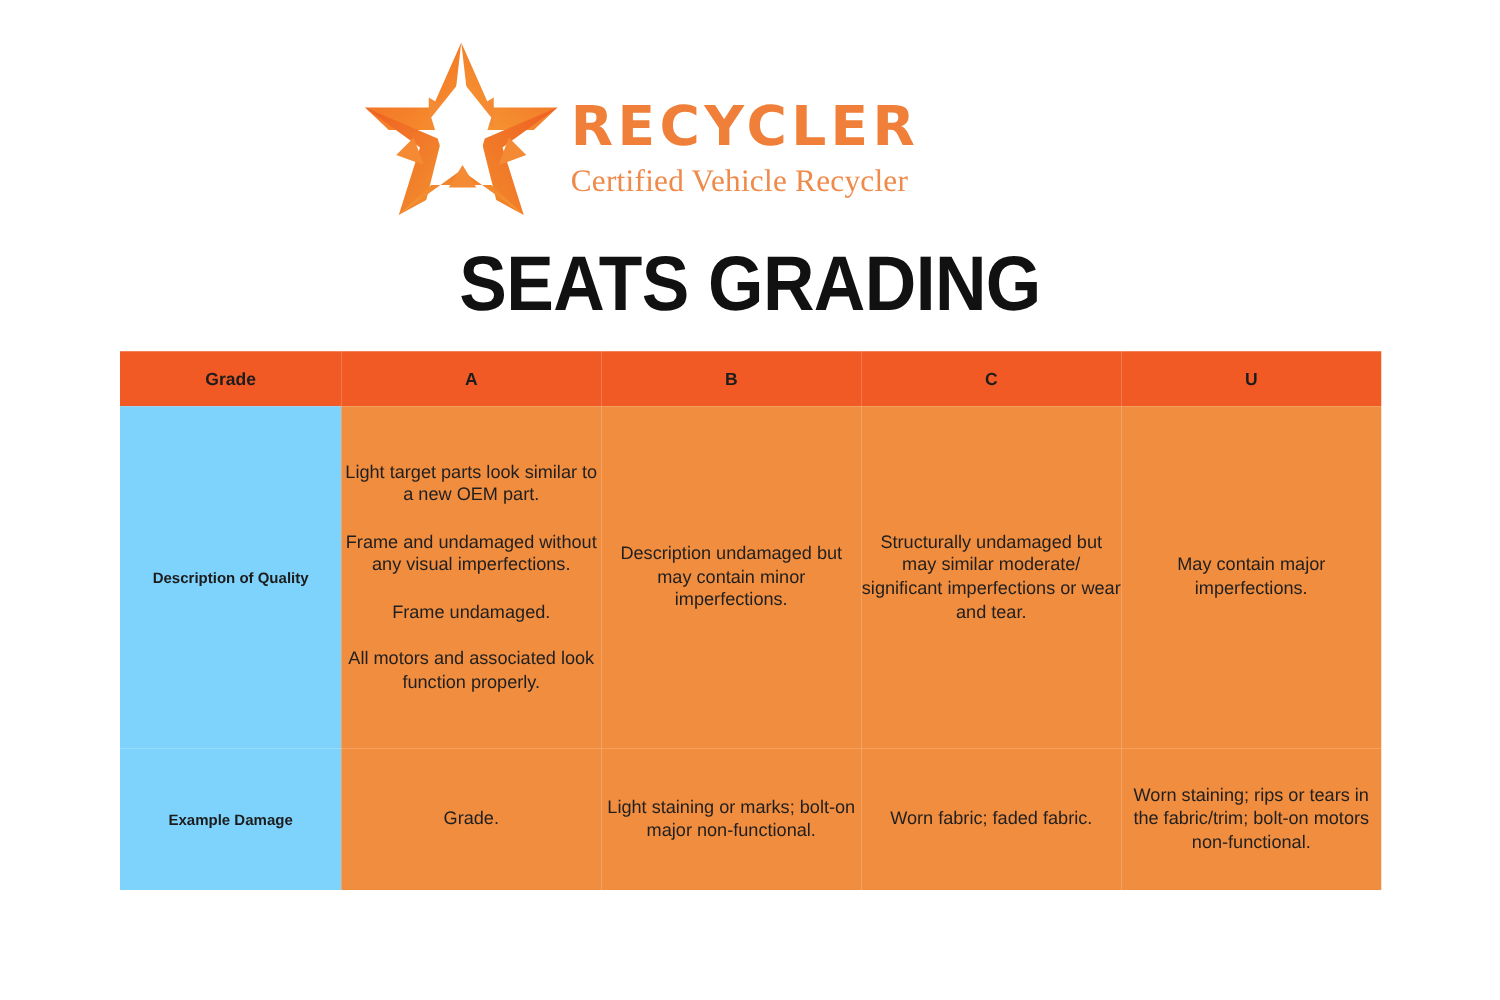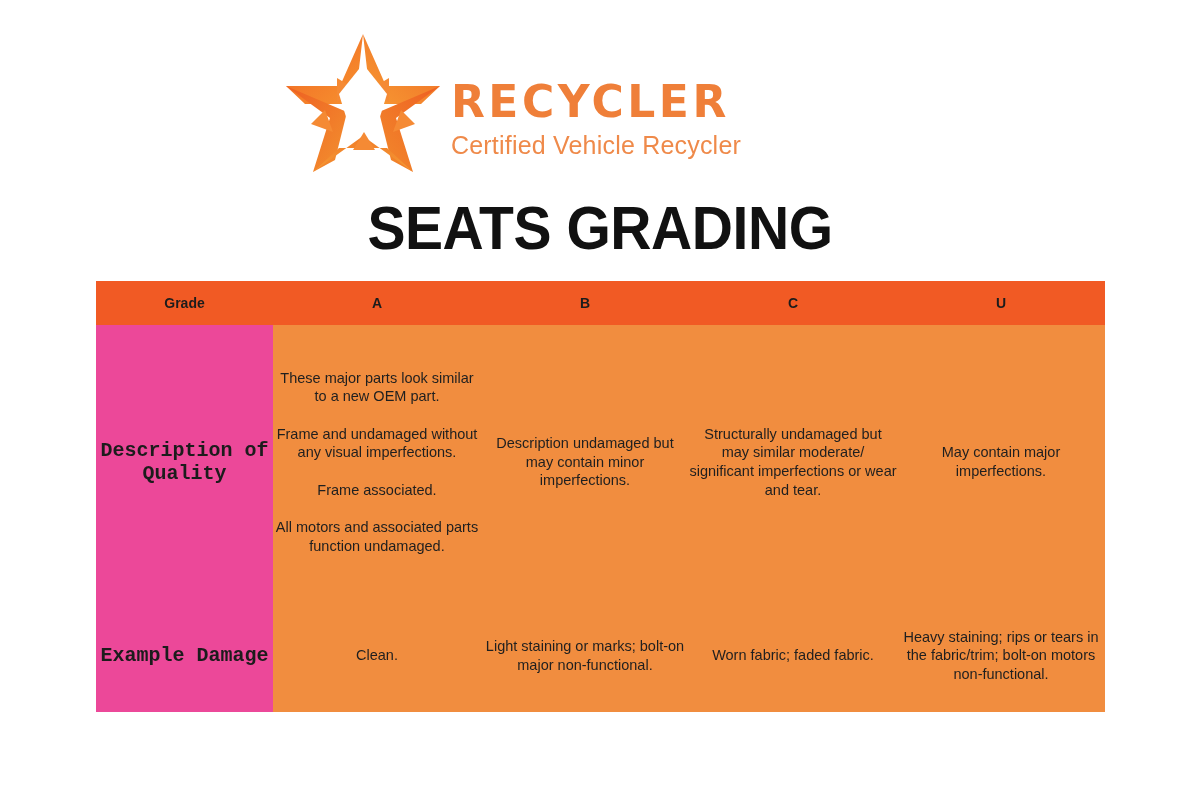--- a/index.html
+++ b/index.html
@@ -44,21 +44,21 @@
   }
   .logo-title {
     font-family: "DejaVu Sans", sans-serif;
     font-size: 44px;
     font-weight: bold;
     letter-spacing: 3.5px;
     color: #ef7f39;
     line-height: 1;
   }
   .logo-sub {
-    font-family: Liberation Sans, sans-serif;
+    font-family: Liberation Serif, serif;
     font-size: 25px;
     font-weight: normal;
     color: #ef8a4a;
     line-height: 1.25;
     margin-top: 6px;
     letter-spacing: 0.2px;
   }
 
   
   .page-title {
@@ -101,29 +101,28 @@
     text-align: center;
     font-size: 14px;
     font-weight: bold;
     color: #1c1c1c;
     border-right: 3px solid #ffffff;
   }
   .hdr.last { border-right: 0; }
 
   
   .lbl {
-    background: #ec4899;
-    text-align: center;
-    font-size: 20px;
+    background: #7dd3fc;
+    text-align: center;
+    font-size: 12px;
     font-weight: bold;
     color: #1c1c1c;
     border-top: 3px solid #ffffff;
     border-right: 3px solid #ffffff;
     padding: 6px 8px;
-    font-family: Liberation Mono, monospace;
   }
 
   
   .cell {
     background: #f18d3f;
     text-align: center;
     font-size: 14.5px;
     color: #1f1f1f;
     line-height: 1.28;
     border-top: 3px solid #ffffff;
@@ -215,46 +214,46 @@
         <th class="hdr">A</th>
         <th class="hdr">B</th>
         <th class="hdr">C</th>
         <th class="hdr last">U</th>
       </tr>
     </thead>
     <tbody>
       <tr class="row-desc">
         <td class="lbl">Description of Quality</td>
         <td class="cell">
-          <p class="para ctext">These major parts look similar to a new OEM part.</p>
+          <p class="para ctext">Light target parts look similar to a new OEM part.</p>
           <p class="para ctext">Frame and undamaged without any visual imperfections.</p>
-          <p class="para ctext">Frame associated.</p>
-          <p class="para ctext">All motors and associated parts function undamaged.</p>
+          <p class="para ctext">Frame undamaged.</p>
+          <p class="para ctext">All motors and associated look function properly.</p>
         </td>
         <td class="cell">
           <p class="para ctext">Description undamaged but may contain minor imperfections.</p>
         </td>
         <td class="cell">
           <p class="para ctext">Structurally undamaged but may similar moderate/ significant imperfections or wear and tear.</p>
         </td>
         <td class="cell last">
           <p class="para ctext">May contain major imperfections.</p>
         </td>
       </tr>
       <tr class="row-ex">
         <td class="lbl">Example Damage</td>
         <td class="cell">
-          <p class="para ctext">Clean.</p>
+          <p class="para ctext">Grade.</p>
         </td>
         <td class="cell">
           <p class="para ctext">Light staining or marks; bolt-on major non-functional.</p>
         </td>
         <td class="cell">
           <p class="para ctext">Worn fabric; faded fabric.</p>
         </td>
         <td class="cell last">
-          <p class="para ctext">Heavy staining; rips or tears in the fabric/trim; bolt-on motors non-functional.</p>
+          <p class="para ctext">Worn staining; rips or tears in the fabric/trim; bolt-on motors non-functional.</p>
         </td>
       </tr>
     </tbody>
   </table>
 
 </div>
 
 </body></html>

